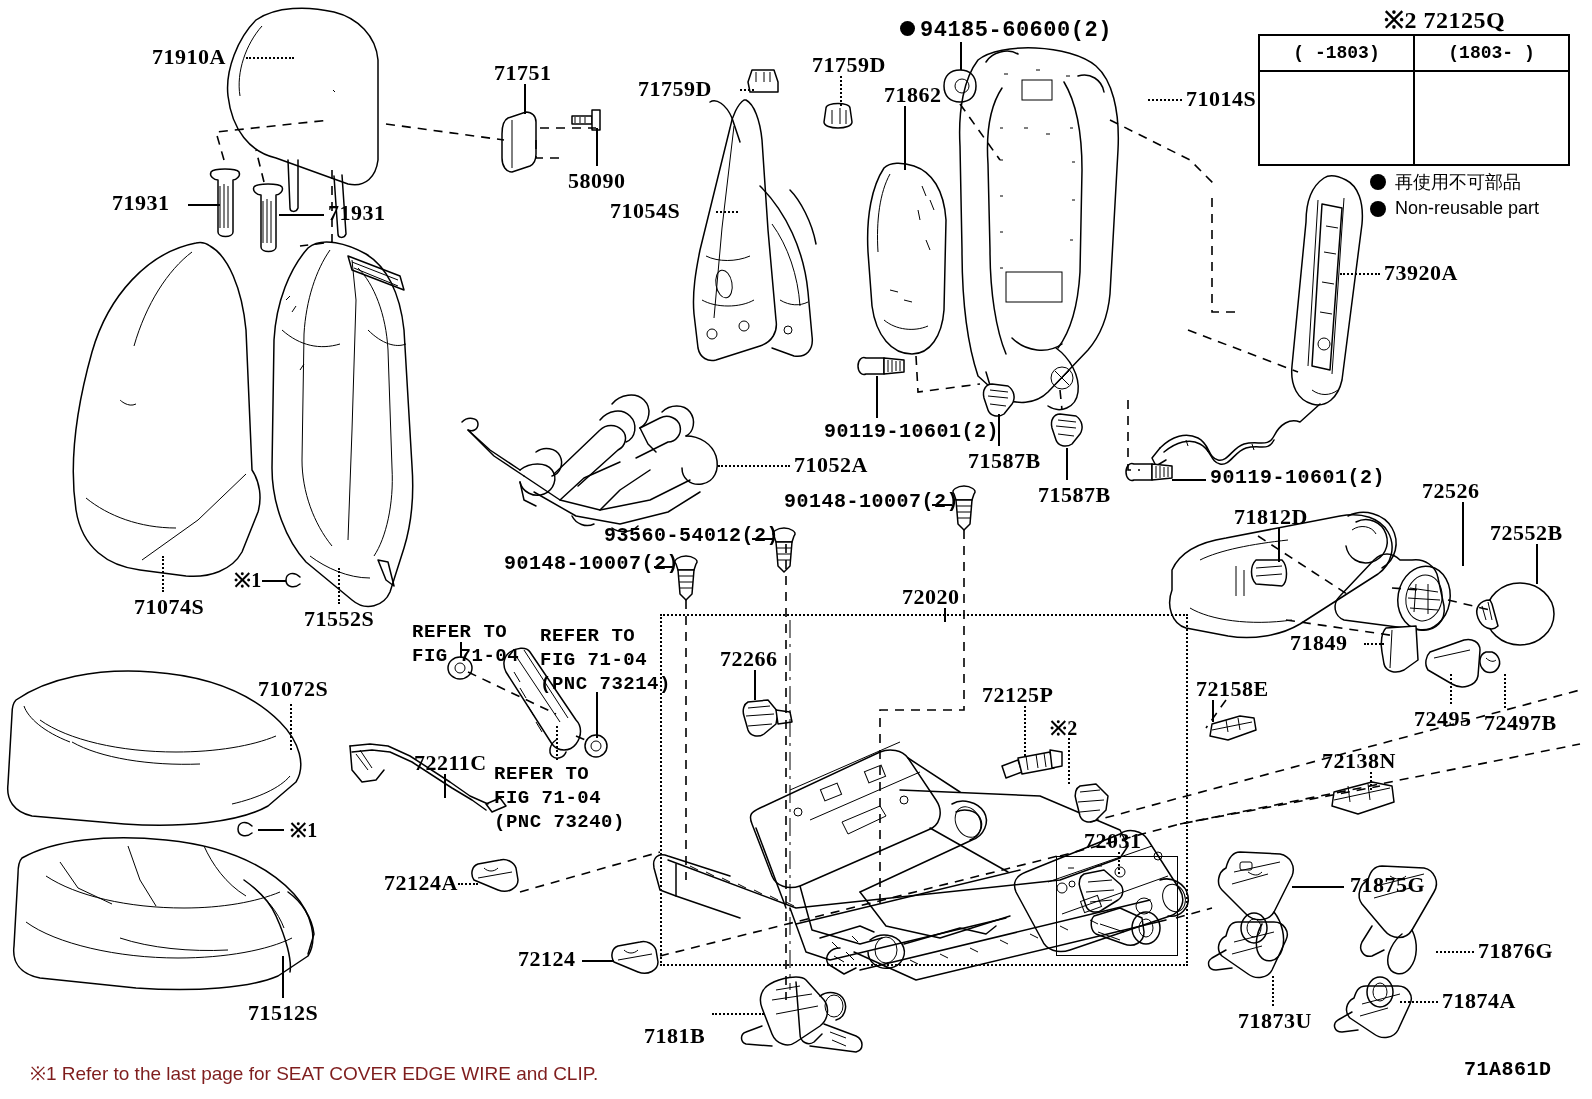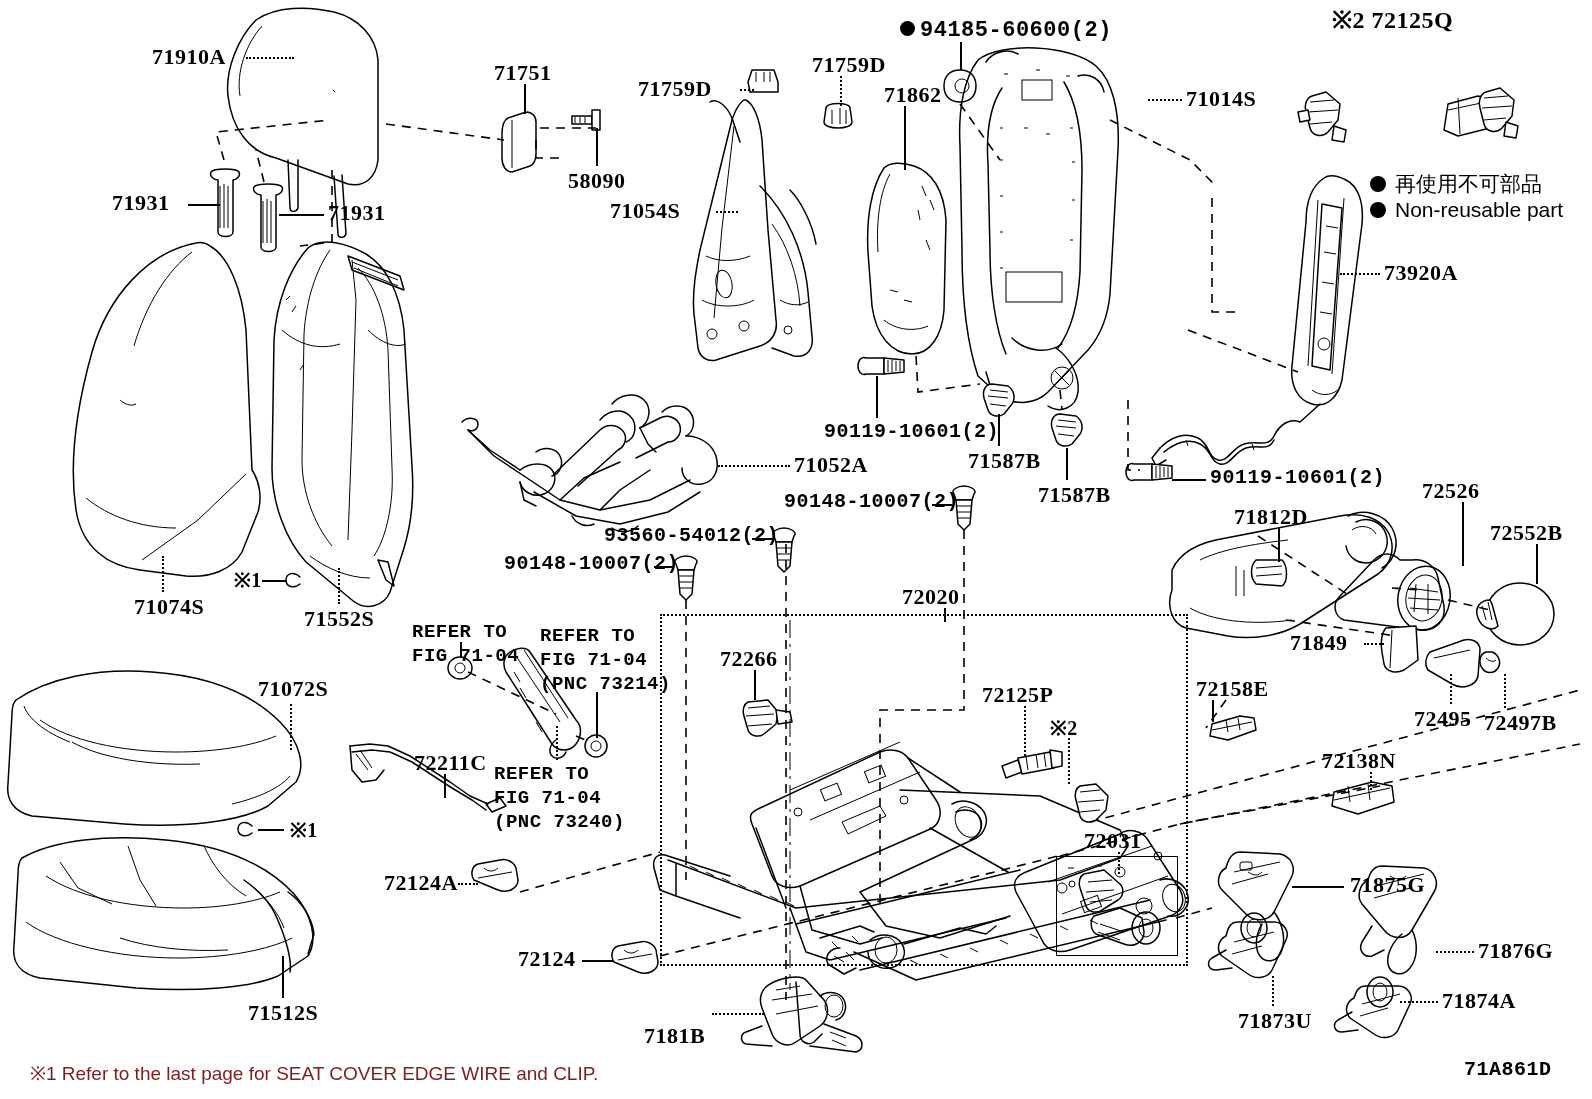--- a/index.html
+++ b/index.html
@@ -24,21 +24,21 @@
   .art{fill:none;stroke:#000;stroke-width:1.5;stroke-linejoin:round;stroke-linecap:round;}
   .artT{fill:none;stroke:#000;stroke-width:1;}
   .artF{fill:#fff;stroke:#000;stroke-width:1.5;stroke-linejoin:round;}
   .inset-tbl{position:absolute;border:2.5px solid #000;box-sizing:border-box;background:#fff;}
   .inset-tbl .hdr{height:34px;border-bottom:2px solid #000;display:flex;}
   .inset-tbl .bodyrow{display:flex;height:calc(100% - 34px);}
   .inset-tbl .c{flex:1;display:flex;align-items:center;justify-content:center;font-family:"Liberation Mono",monospace;font-weight:700;font-size:18px;position:relative;}
   .inset-tbl .c.first{border-right:2px solid #000;}
   .legend-row{position:absolute;display:flex;align-items:center;gap:9px;}
   .legend-row .dot{width:16px;height:16px;border-radius:50%;background:#000;flex:none;}
-  .legend-row .txt{font-family:"Liberation Sans",sans-serif;font-size:21px;color:#000;white-space:pre;}
+  .legend-row .txt{font-family:"Liberation Sans",sans-serif;font-size:18px;color:#000;white-space:pre;}
 </style>
 </head>
 <body>
 
 <div id="page">
 
   <svg width="1592" height="1099" viewBox="0 0 1592 1099">
 
     <g>
       <path class="art" d="M256,20 C238,38 225,70 228,96 C232,130 250,152 276,158 L348,184 C366,188 376,176 378,160 L378,60 C376,36 358,18 334,12 C308,6 276,6 256,20 Z"></path>
@@ -505,21 +505,31 @@
     </g>
 
     <g stroke="#000" stroke-width="1" fill="none" stroke-dasharray="18,6,3,6">
       <path d="M790,620 L790,990"></path>
     </g>
   </svg>
 
   <div class="boxdot" style="left:660px;top:614px;width:528px;height:352px;"></div>
   <div class="box" style="left:1056px;top:856px;width:122px;height:100px;"></div>
 
-  <div class="lbl s24" style="left:1332px;top:2px;">※2 72125Q</div>
+  <div class="lbl s24" style="left:1384px;top:2px;">※2 72125Q</div>
+  <div class="inset-tbl" style="left:1258px;top:34px;width:312px;height:132px;">
+    <div class="hdr">
+      <div class="c first">(    -1803)</div>
+      <div class="c">(1803-      )</div>
+    </div>
+    <div class="bodyrow">
+      <div class="c first"></div>
+      <div class="c"></div>
+    </div>
+  </div>
 
   <div class="legend-row" style="left:1370px;top:170px;">
     <span class="dot"></span>
     <span class="txt">再使用不可部品</span>
   </div>
   <div class="legend-row" style="left:1370px;top:198px;">
     <span class="dot"></span>
     <span class="txt">Non-reusable part</span>
   </div>
 

